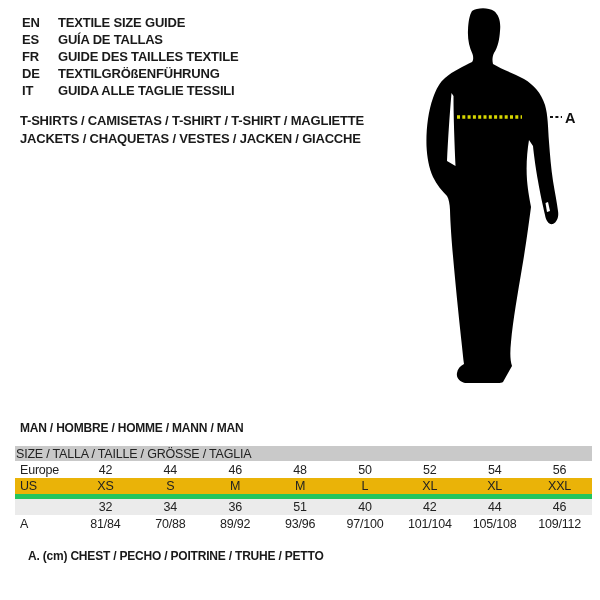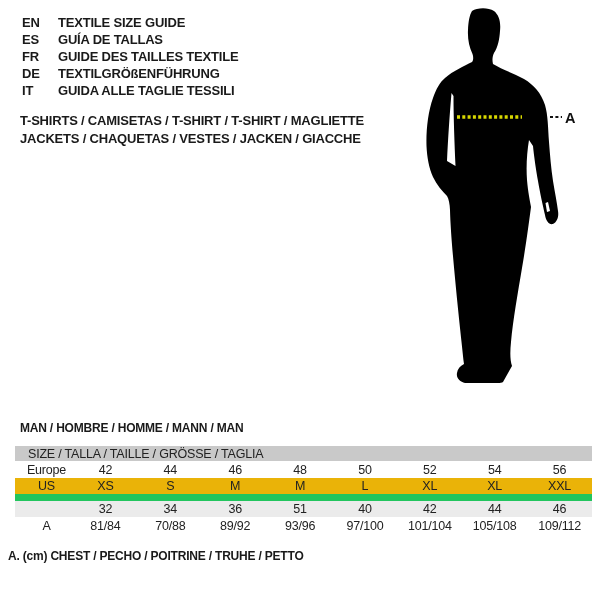--- a/index.html
+++ b/index.html
@@ -23,29 +23,29 @@
 
   
   .section-title { position:absolute; left:20px; top:421px;
                    font-size:12px; font-weight:bold; letter-spacing:-0.2px; }
 
   
   .size-table { position:absolute; left:15px; top:446px; width:577px;
                 border-collapse:collapse; table-layout:fixed;
                 font-size:12.5px; letter-spacing:-0.2px; color:#222; }
   .size-table td { padding:0; text-align:center; height:16px; }
-  .size-table td.lbl { text-align:center; padding-left:5px; }
+  .size-table td.lbl { text-align:left; padding-left:5px; }
   .size-table tr.hdr td { background:#c9c9c9; height:15px; text-align:left;
-                          padding-left:13px; border-bottom:1px solid #fff; }
+                          padding-left:1px; border-bottom:1px solid #fff; }
   .size-table tr.alt td { background:#eab308; }
-  .size-table tr.alt2 td { background:#ebebeb; border-top:7px solid #22c55e; }
+  .size-table tr.alt2 td { background:#ebebeb; border-top:5px solid #22c55e; }
   .size-table tr.rowA td { height:17px; }
 
   
-  .footnote { position:absolute; left:8px; top:549px;
+  .footnote { position:absolute; left:28px; top:549px;
               font-size:12px; font-weight:bold; letter-spacing:-0.2px; }
 
   .svg-a-label { font-family:"Liberation Sans", sans-serif; font-size:14.5px; font-weight:600; fill:#111; }
 </style>
 </head>
 <body>
 
 <div class="canvas">
 
   <div class="lang-list">

